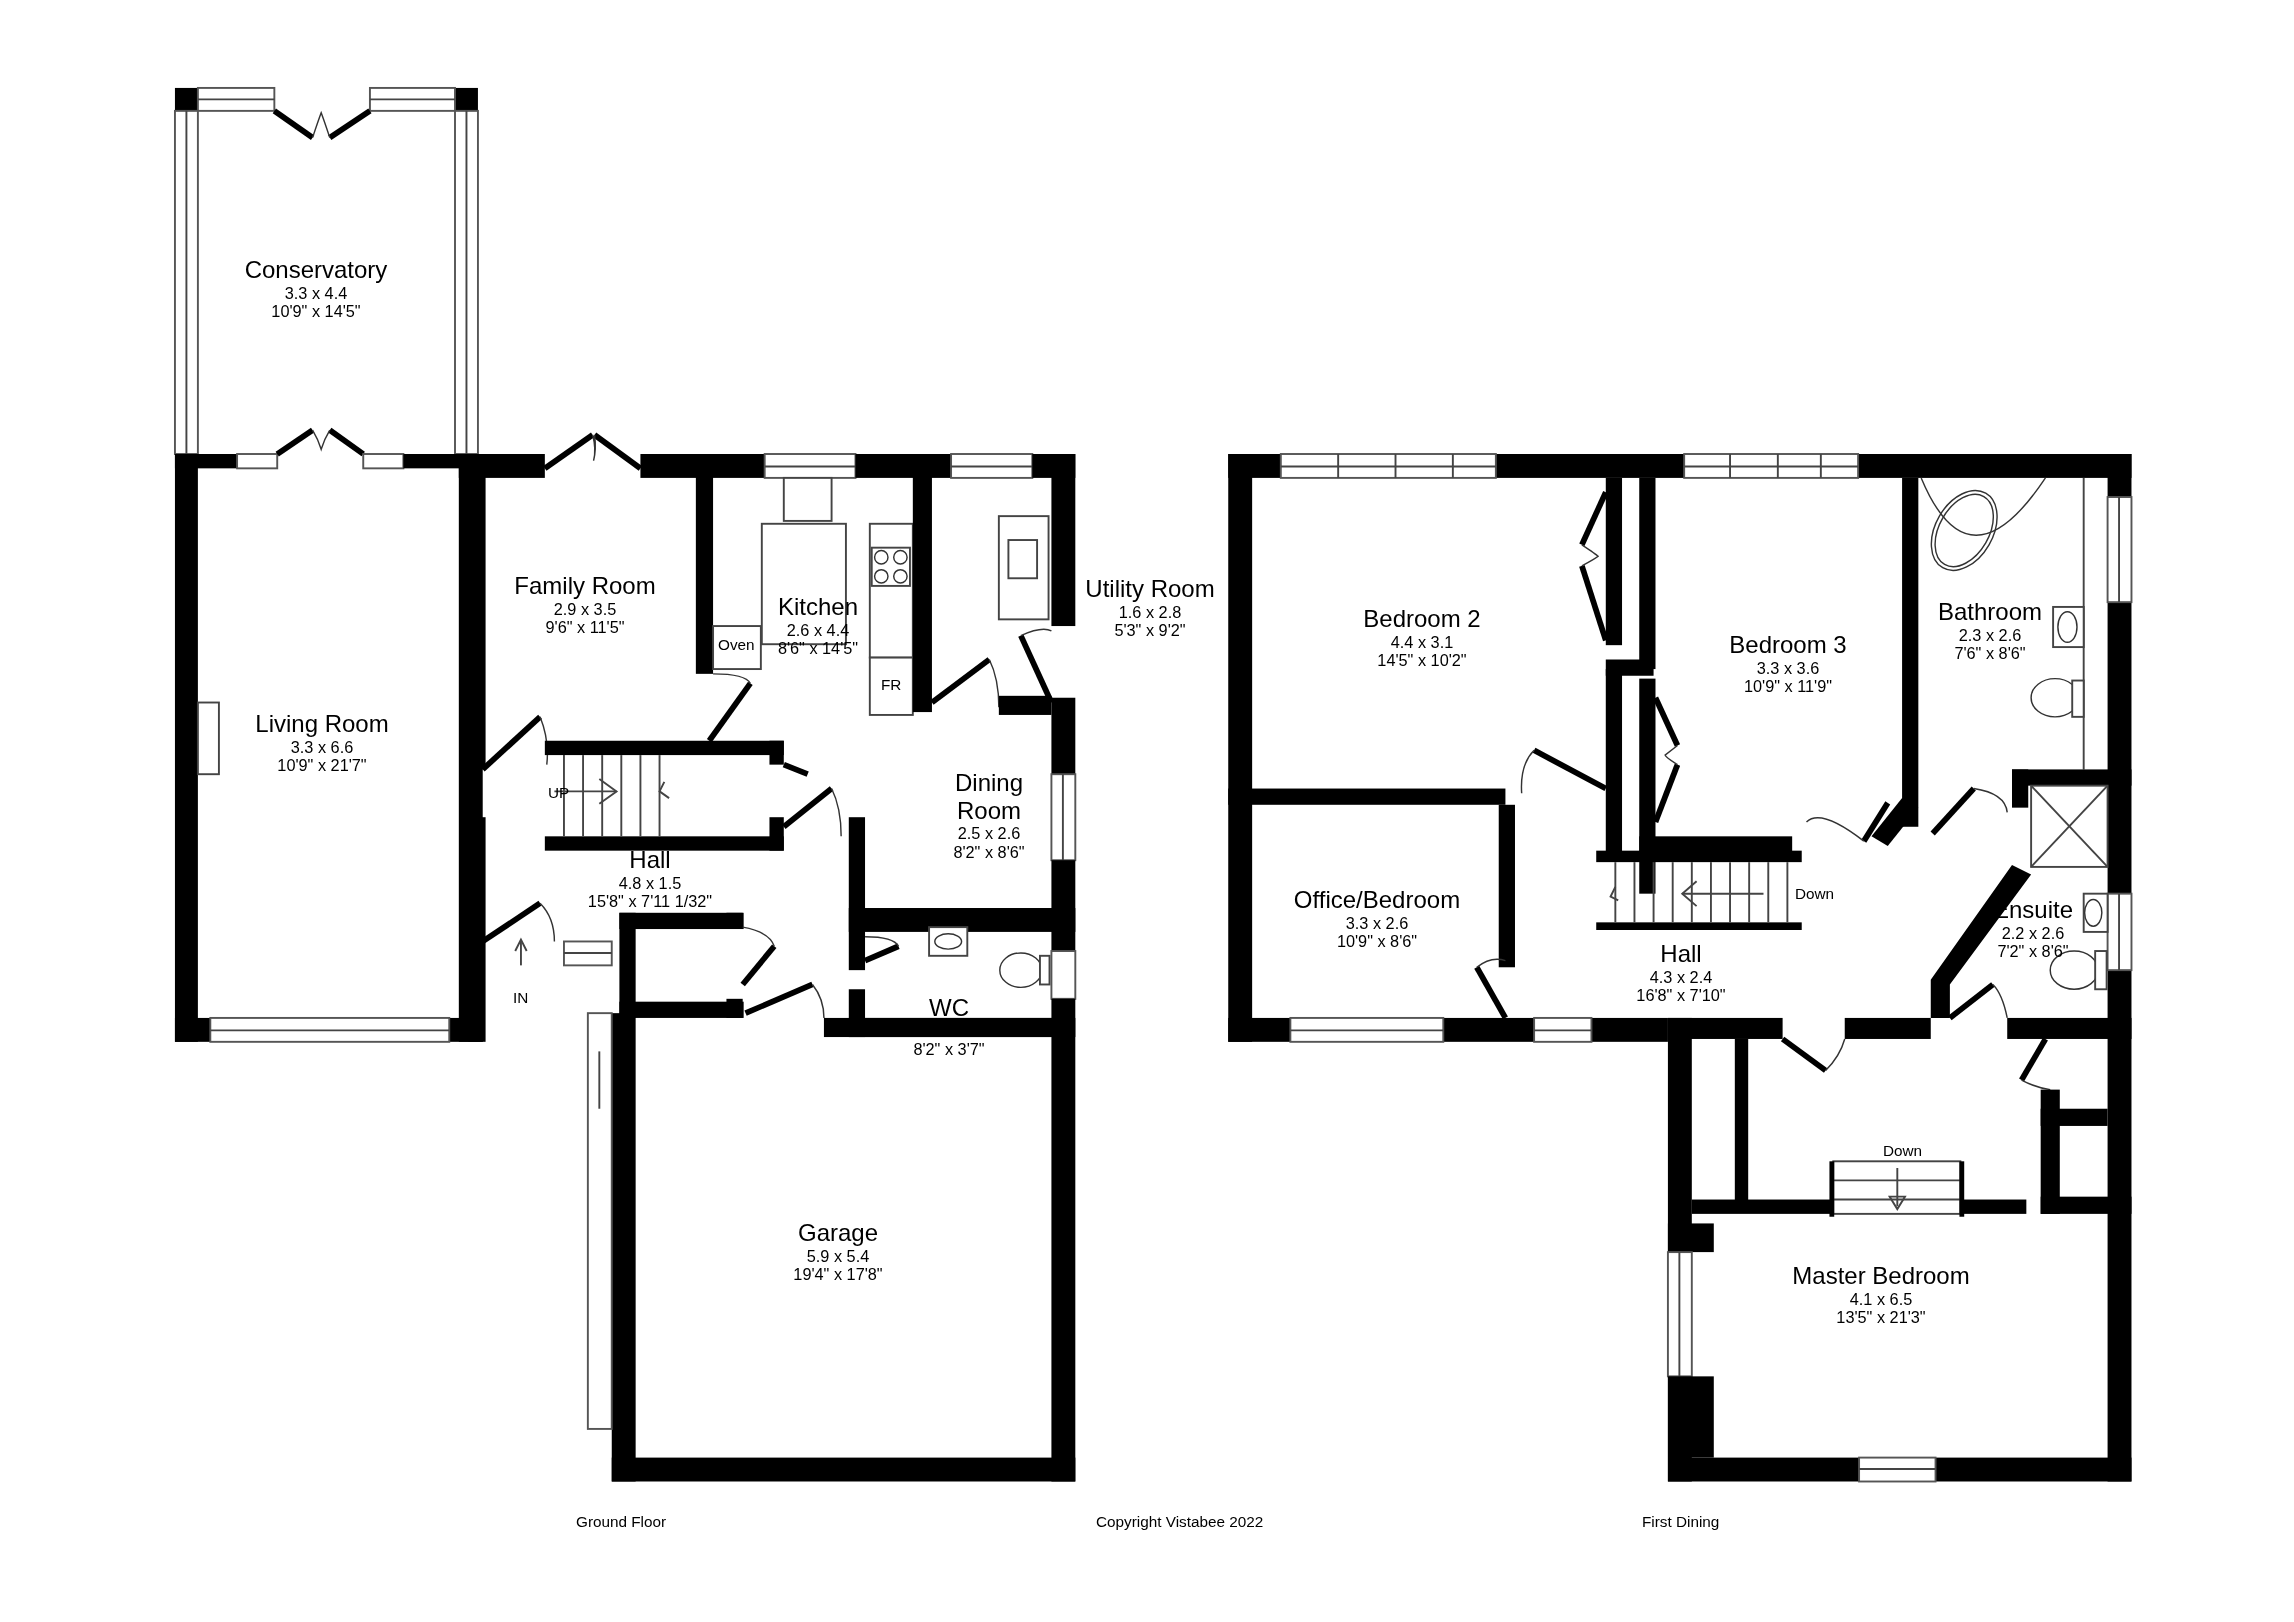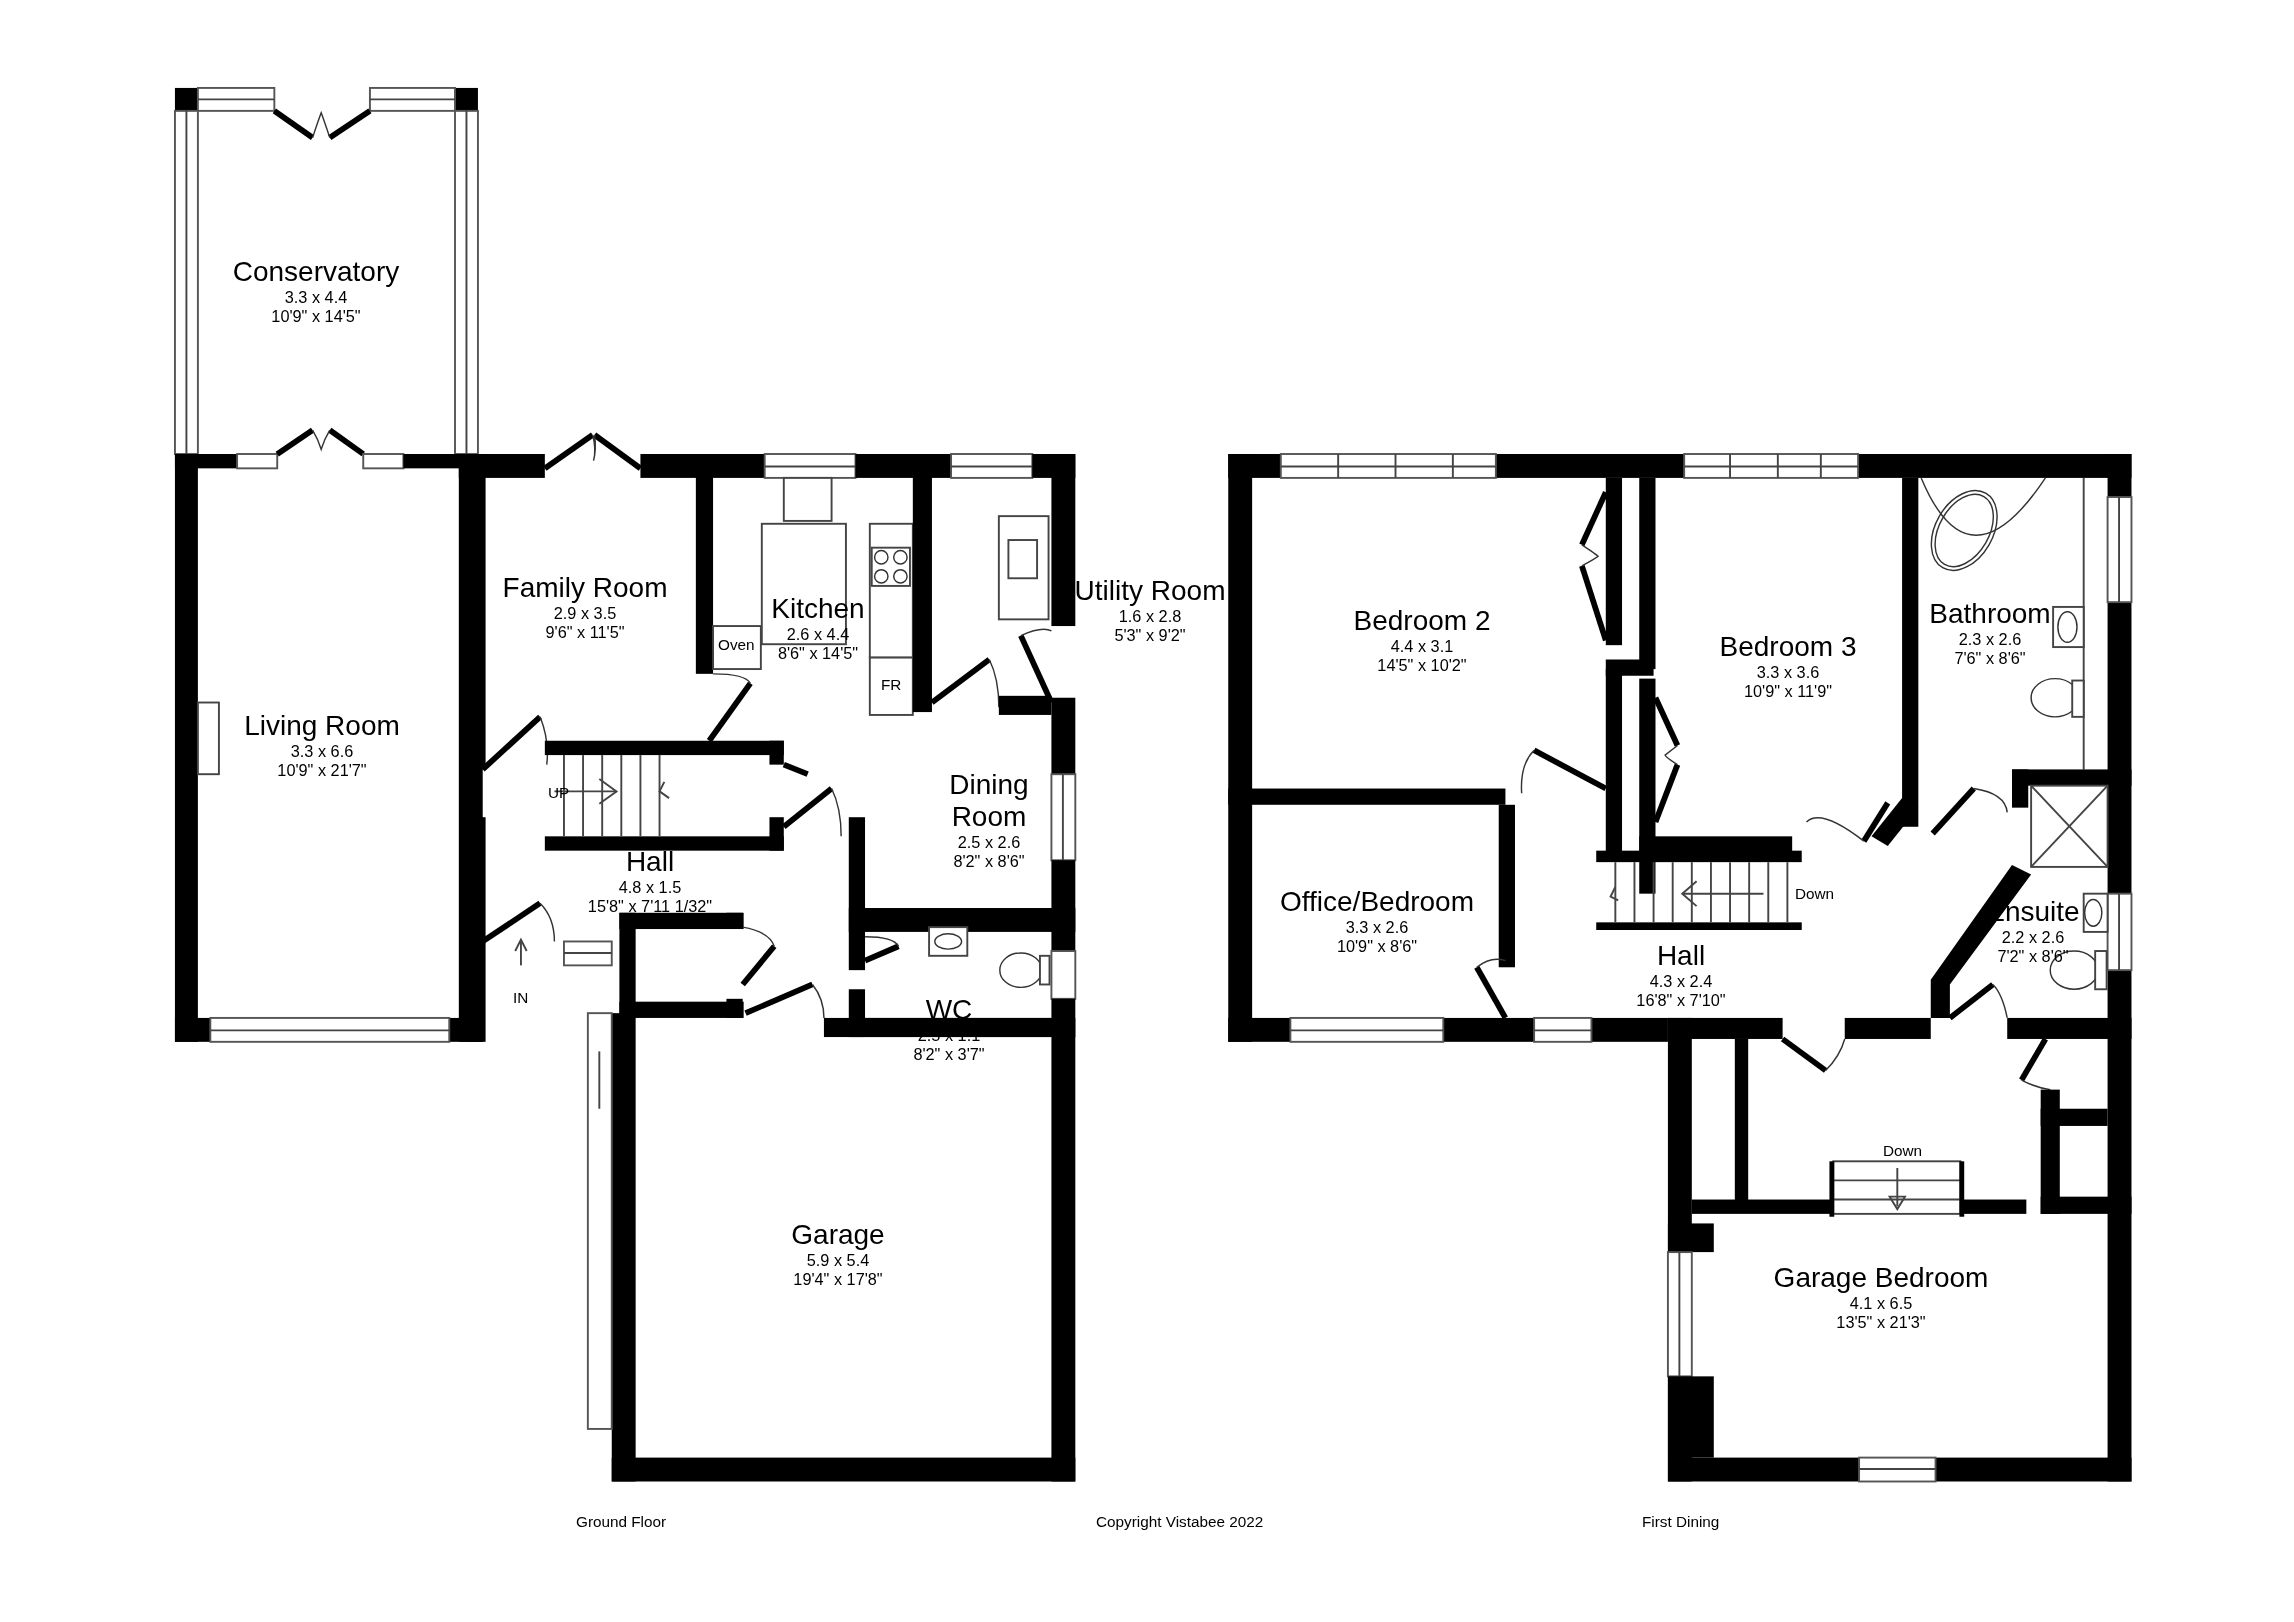--- a/index.html
+++ b/index.html
@@ -5,21 +5,21 @@
   html, body { margin:0; padding:0; background:#ffffff; }
   body { width:2294px; height:1622px; position:relative; overflow:hidden; font-family:"Liberation Sans", sans-serif; color:#000; }
   svg.plan { position:absolute; left:0; top:0; width:2294px; height:1622px; }
   .wall { fill:#000; }
   .win { fill:#fff; stroke:#555; stroke-width:2; }
   .thin { fill:none; stroke:#444; stroke-width:2; }
   .door { fill:none; stroke:#000; stroke-width:6; }
   .arc { fill:none; stroke:#333; stroke-width:1.5; }
   .fix { fill:#fff; stroke:#444; stroke-width:2; }
   .label { position:absolute; text-align:center; transform:translateX(-50%); white-space:nowrap; line-height:1.15; }
-  .label .name { font-size:28px; display:block; }
+  .label .name { font-size:24px; display:block; }
   .label .m { font-size:16.3px; display:block; }
   .label .ft { font-size:16.3px; display:block; }
   .small { position:absolute; font-size:15.3px; white-space:nowrap; }
   .footer { position:absolute; font-size:15.3px; white-space:nowrap; }
 </style>
 </head>
 <body>
 
 <svg class="plan" viewBox="0 0 2400 1697">
 
@@ -364,21 +364,21 @@
   <span class="name">Hall</span>
   <span class="m">4.3 x 2.4</span>
   <span class="ft">16'8" x 7'10"</span>
 </div>
 <div class="label" style="left:2033px; top:896px;">
   <span class="name">Ensuite</span>
   <span class="m">2.2 x 2.6</span>
   <span class="ft">7'2" x 8'6"</span>
 </div>
 <div class="label" style="left:1881px; top:1262px;">
-  <span class="name">Garage Bedroom</span>
+  <span class="name">Master Bedroom</span>
   <span class="m">4.1 x 6.5</span>
   <span class="ft">13'5" x 21'3"</span>
 </div>
 <div class="small" style="left:1795px; top:885px;">Down</div>
 <div class="small" style="left:1883px; top:1142px;">Down</div>
 
 <div class="footer" style="left:576px; top:1513px;">Ground Floor</div>
 <div class="footer" style="left:1096px; top:1513px;">Copyright Vistabee 2022</div>
 <div class="footer" style="left:1642px; top:1513px;">First Dining</div>
 

